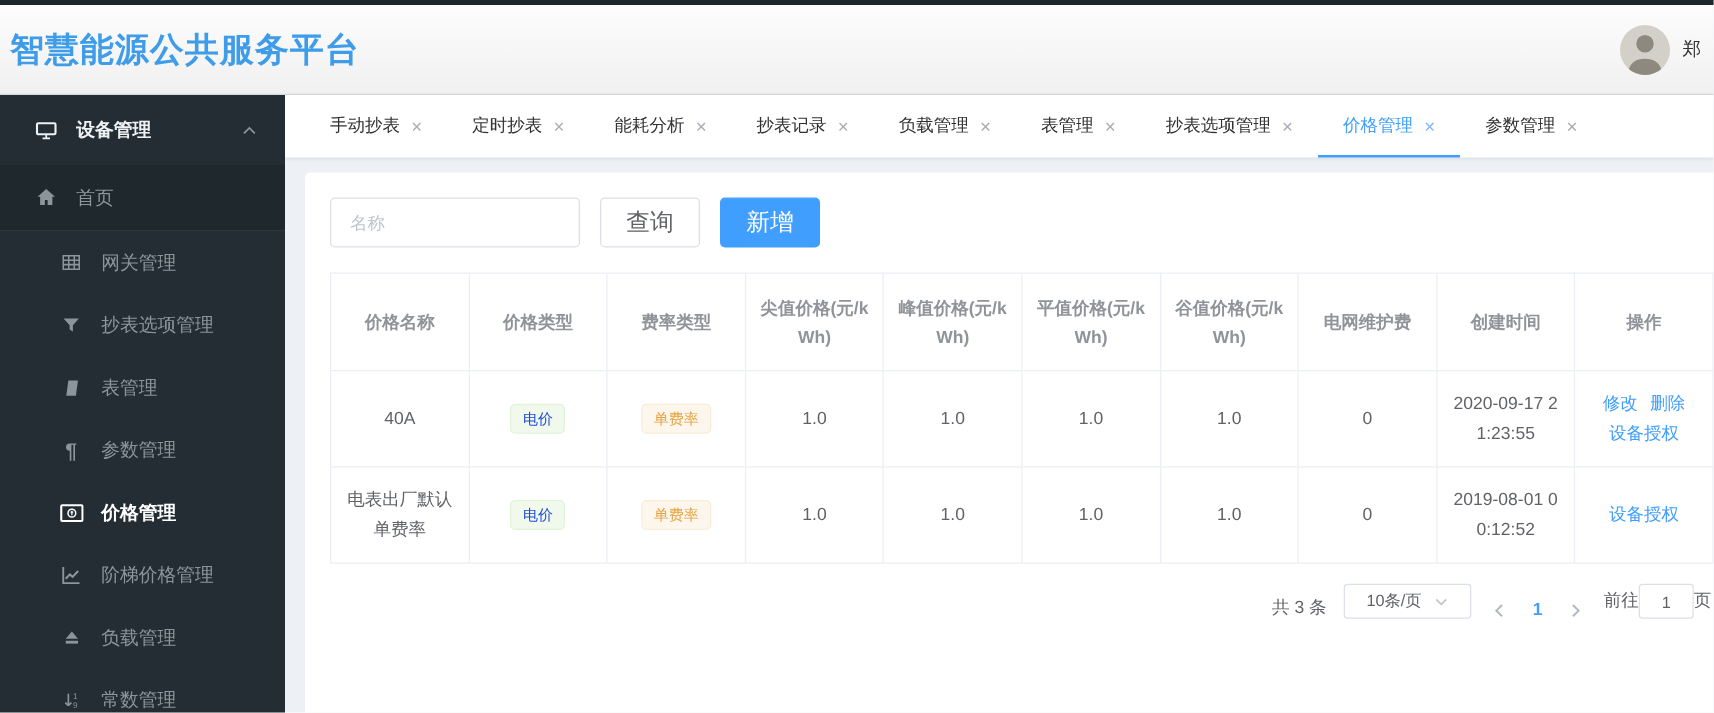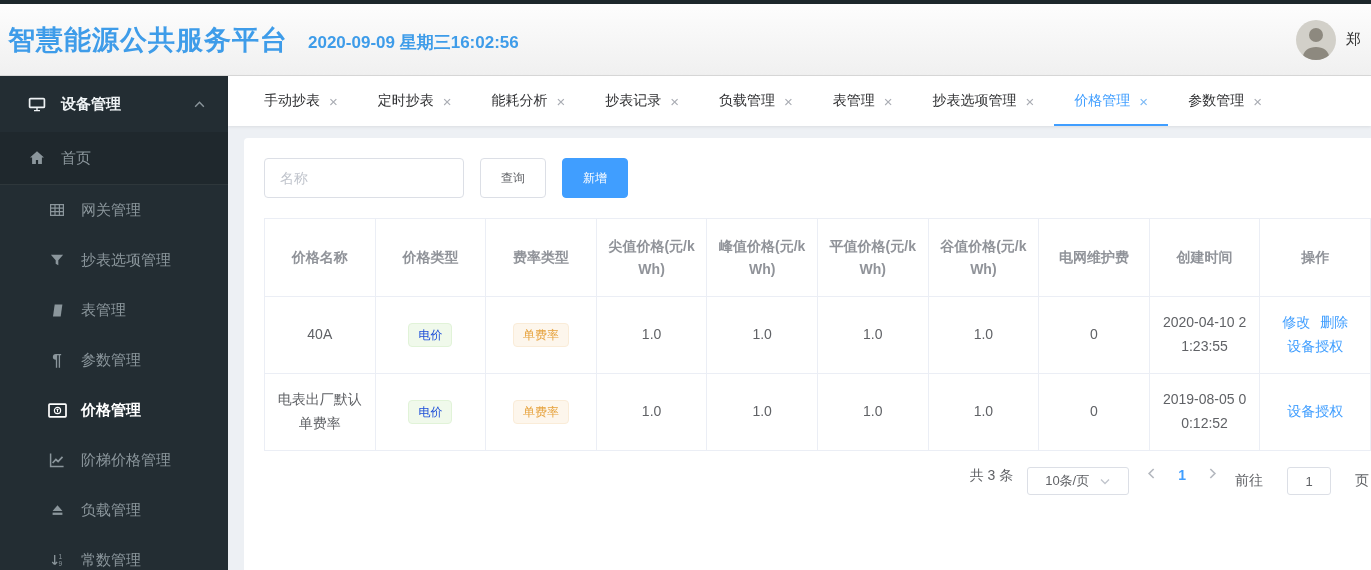--- a/index.html
+++ b/index.html
@@ -39,57 +39,56 @@
   .tab.active .close { color:#7cb9f5; }
 
   
   .content { flex:1; padding:12px 0 0 16px; overflow:hidden; }
   .card { background:#fff; border-radius:4px 0 0 0; padding:20px 0 10px 20px; height:100%; }
 
   .toolbar { display:flex; gap:16px; margin-bottom:20px; }
   .search-input { width:200px; height:40px; border:1px solid #dcdfe6; border-radius:4px; padding:0 15px;
                   font-size:14px; color:#606266; outline:none; font-family:inherit; }
   .search-input::placeholder { color:#c0c4cc; }
-  .btn { height:40px; padding:0 20px; border-radius:4px; font-size:12px; cursor:pointer; font-family:Liberation Serif, serif; }
+  .btn { height:40px; padding:0 20px; border-radius:4px; font-size:19px; cursor:pointer; font-family:Liberation Serif, serif; }
   .btn-query { background:#fff; border:1px solid #dcdfe6; color:#606266; }
   .btn-add { background:#409eff; border:1px solid #409eff; color:#fff; }
 
   
   table { width:100%; border-collapse:collapse; table-layout:fixed; font-size:14px; color:#606266; }
   th,td { border:1px solid #ebeef5; text-align:center; vertical-align:middle; padding:8px 10px; }
   th { color:#909399; font-weight:bold; height:78px; word-break:break-all; line-height:1.6; }
   td { height:77px; line-height:1.7; }
   td.created { word-break:break-all; }
   tr.stripe td { background:#fafafa; }
   .badge { display:inline-block; padding:3px 9px; border-radius:4px; font-size:12px; line-height:1.4; }
   .badge.success { background:#f0f9eb; border:1px solid #e1f3d8; color:#1d4ed8; }
   .badge.warning { background:#fdf6ec; border:1px solid #faecd8; color:#e6a23c; }
   .link { color:#409eff; cursor:pointer; margin:0 5px; white-space:nowrap; display:inline-block; }
 
   
-  .pager { display:flex; align-items:flex-start; justify-content:flex-end; gap:14px; margin-top:16px;
+  .pager { display:flex; align-items:flex-end; justify-content:flex-end; gap:14px; margin-top:16px;
            font-size:14px; color:#606266; padding-right:2px; }
   .page-size-select { width:102px; height:28px; border:1px solid #dcdfe6; border-radius:3px; display:flex;
                       align-items:center; justify-content:center; gap:10px; font-size:13px; color:#606266; cursor:pointer; background:#fff; }
   .page-size-select .icon { color:#c0c4cc; display:inline-flex; }
   .pager-arrow { color:#b4b8bf; cursor:pointer; display:inline-flex; align-items:center; padding:0 2px; }
   .page-num { color:#409eff; font-weight:bold; padding:0 4px; cursor:pointer; }
-  .goto { display:flex; align-items:center; gap:24px; }
+  .goto { display:flex; align-items:center; gap:0; }
   .goto-input { width:44px; height:28px; border:1px solid #dcdfe6; border-radius:3px; text-align:center;
                 font-size:13px; color:#606266; outline:none; font-family:inherit; }
 </style>
 </head>
 <body>
 
 <div>
   <div class="top-strip"></div>
 
   <div class="header">
     <span class="app-title">智慧能源公共服务平台</span>
-    <span class="datetime">2020-09-09 星期三16:02:56</span>
     <div class="header-right">
       <span class="avatar">
         <svg width="40" height="40" viewBox="0 0 40 40">
             <rect width="40" height="40" fill="#d2d0c9"></rect>
             <circle cx="20" cy="15" r="7" fill="#8d897f"></circle>
             <path d="M6 40c1-10 7-13 14-13s13 3 14 13z" fill="#8d897f"></path>
           </svg>
       </span>
       <span class="user-name">郑</span>
     </div>
@@ -259,33 +258,33 @@
             <tbody id="table-body">
                 <tr>
                   <td>40A</td>
                   <td><span class="badge success">电价</span></td>
                   <td><span class="badge warning">单费率</span></td>
                   <td>1.0</td>
                   <td>1.0</td>
                   <td>1.0</td>
                   <td>1.0</td>
                   <td>0</td>
-                  <td class="created">2020-04-10 21:23:55</td>
+                  <td class="created">2020-09-17 21:23:55</td>
                   <td><span class="link">修改</span><span class="link">删除</span><span class="link">设备授权</span></td>
                 </tr>
                 <tr>
                   <td>电表出厂默认单费率</td>
                   <td><span class="badge success">电价</span></td>
                   <td><span class="badge warning">单费率</span></td>
                   <td>1.0</td>
                   <td>1.0</td>
                   <td>1.0</td>
                   <td>1.0</td>
                   <td>0</td>
-                  <td class="created">2019-08-05 00:12:52</td>
+                  <td class="created">2019-08-01 00:12:52</td>
                   <td><span class="link">设备授权</span></td>
                 </tr>
               </tbody>
           </table>
 
           <div class="pager">
             <span>共 3 条</span>
             <span class="page-size-select">
               <span>10条/页</span>
               <span class="icon" id="pgsz-caret">

